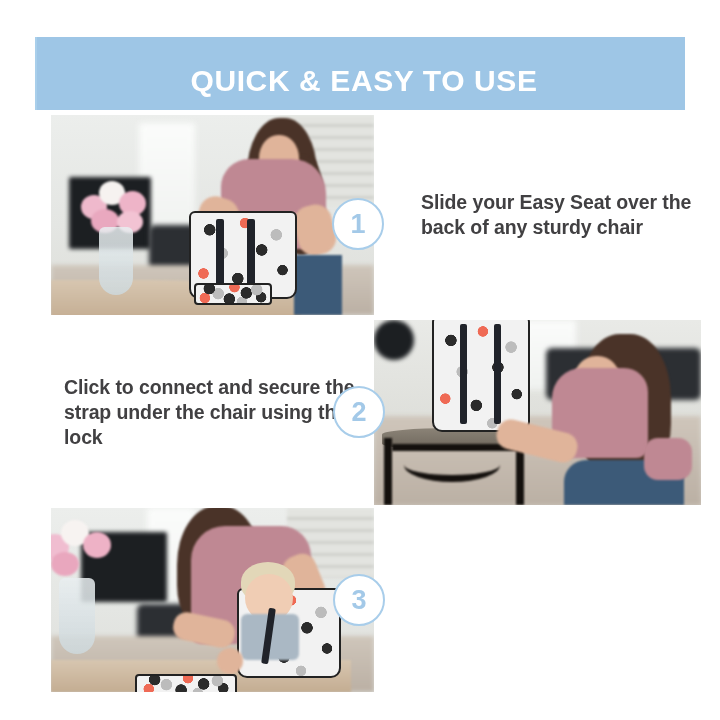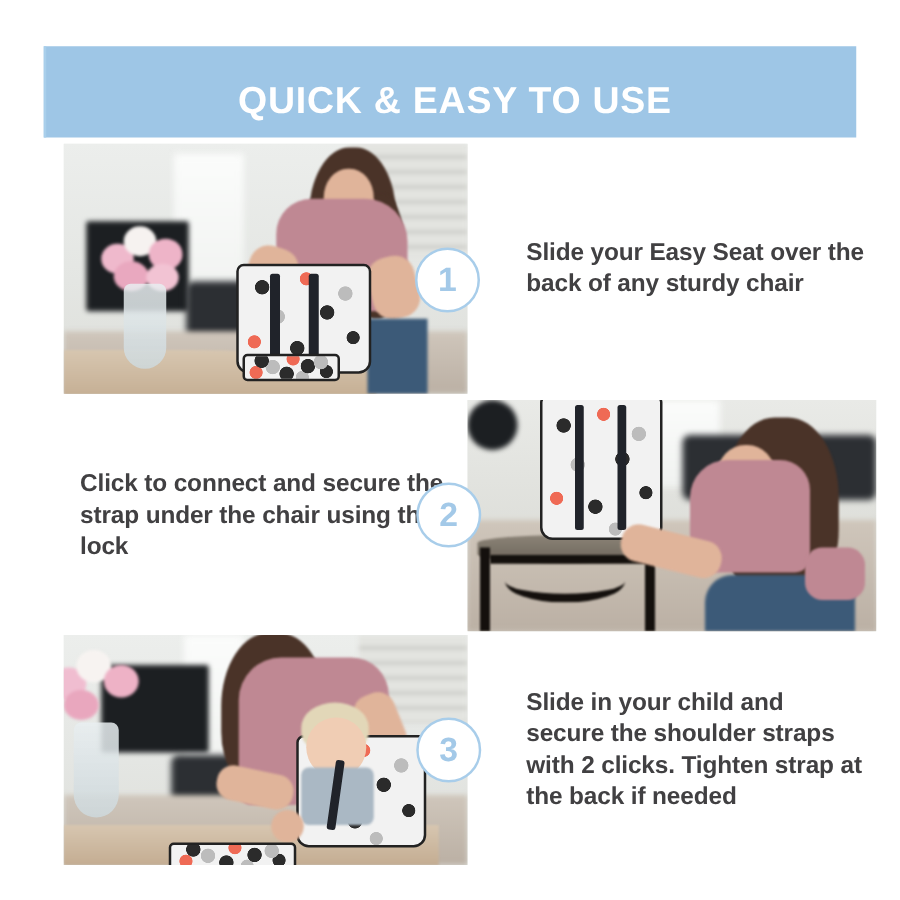--- a/index.html
+++ b/index.html
@@ -347,19 +347,16 @@
         <div class="baby-hair" style="left:190px;top:54px;width:54px;height:40px;"></div>
         <div class="baby-face" style="left:194px;top:66px;width:48px;height:48px;"></div>
         <div class="baby-shirt" style="left:190px;top:106px;width:58px;height:46px;"></div>
         <div class="strap-dark" style="left:214px;top:100px;width:7px;height:56px;transform:rotate(8deg);"></div>
         <div class="skin" style="left:166px;top:140px;width:26px;height:26px;border-radius:50%;"></div>
 
         <div class="seat" style="left:84px;top:166px;width:102px;height:22px;border-radius:4px;"></div>
       </div>
     </div>
 
-    <div class="textblock tb-right">
-      <div class="step-text">Slide in your child and secure the shoulder straps with 2 clicks. Tighten strap at the back if needed</div>
-    </div>
   </div>
   <div class="badge badge3">3</div>
 
 </div>
 
 </body></html>

